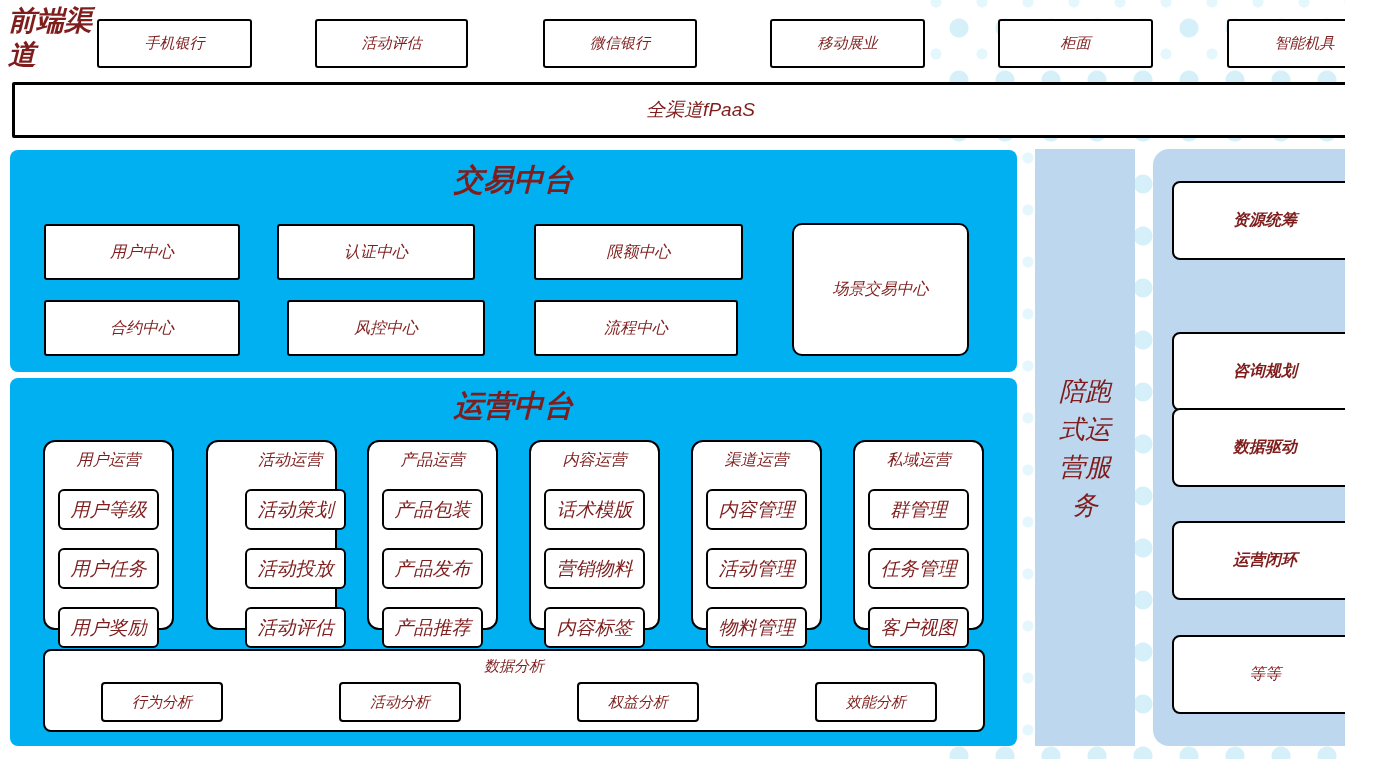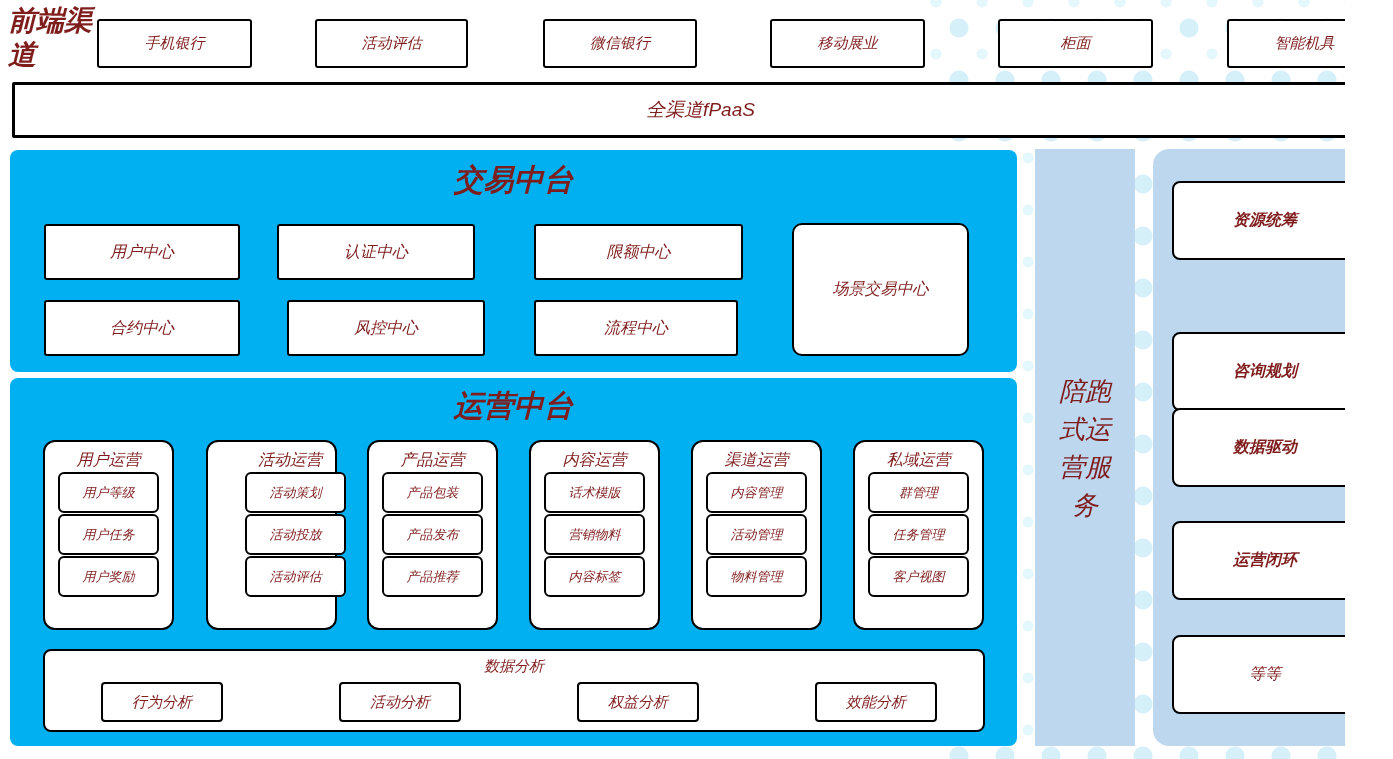--- a/index.html
+++ b/index.html
@@ -41,23 +41,23 @@
   }
   .trade-box { font-size:16px; border-radius:3px; }
   .scene-box { font-size:16px; border-radius:10px; }
   
   .ops-col {
     position:absolute; top:62px; width:131px; height:190px; background:#fff;
     border:2px solid #000; border-radius:12px; box-sizing:border-box;
   }
   .ops-col-title { text-align:center; font-size:16px; margin-top:8px; }
   .ops-item {
-    width:101px; height:41px; margin:1px auto 0; border:2px solid #000;
+    width:101px; height:41px; margin:18px auto 0; border:2px solid #000;
     border-radius:6px; background:#fff; display:flex; align-items:center;
-    justify-content:center; font-size:13px; box-sizing:border-box; text-align:center;
+    justify-content:center; font-size:19px; box-sizing:border-box; text-align:center;
   }
   .ops-item:first-of-type { margin-top:9px; }
   
   .analysis {
     position:absolute; left:33px; top:271px; width:942px; height:83px;
     background:#fff; border:2px solid #000; border-radius:8px; box-sizing:border-box;
   }
   .analysis-title { text-align:center; font-size:15px; margin-top:6px; }
   .analysis-items {
     position:absolute; left:56px; right:46px; top:31px;

